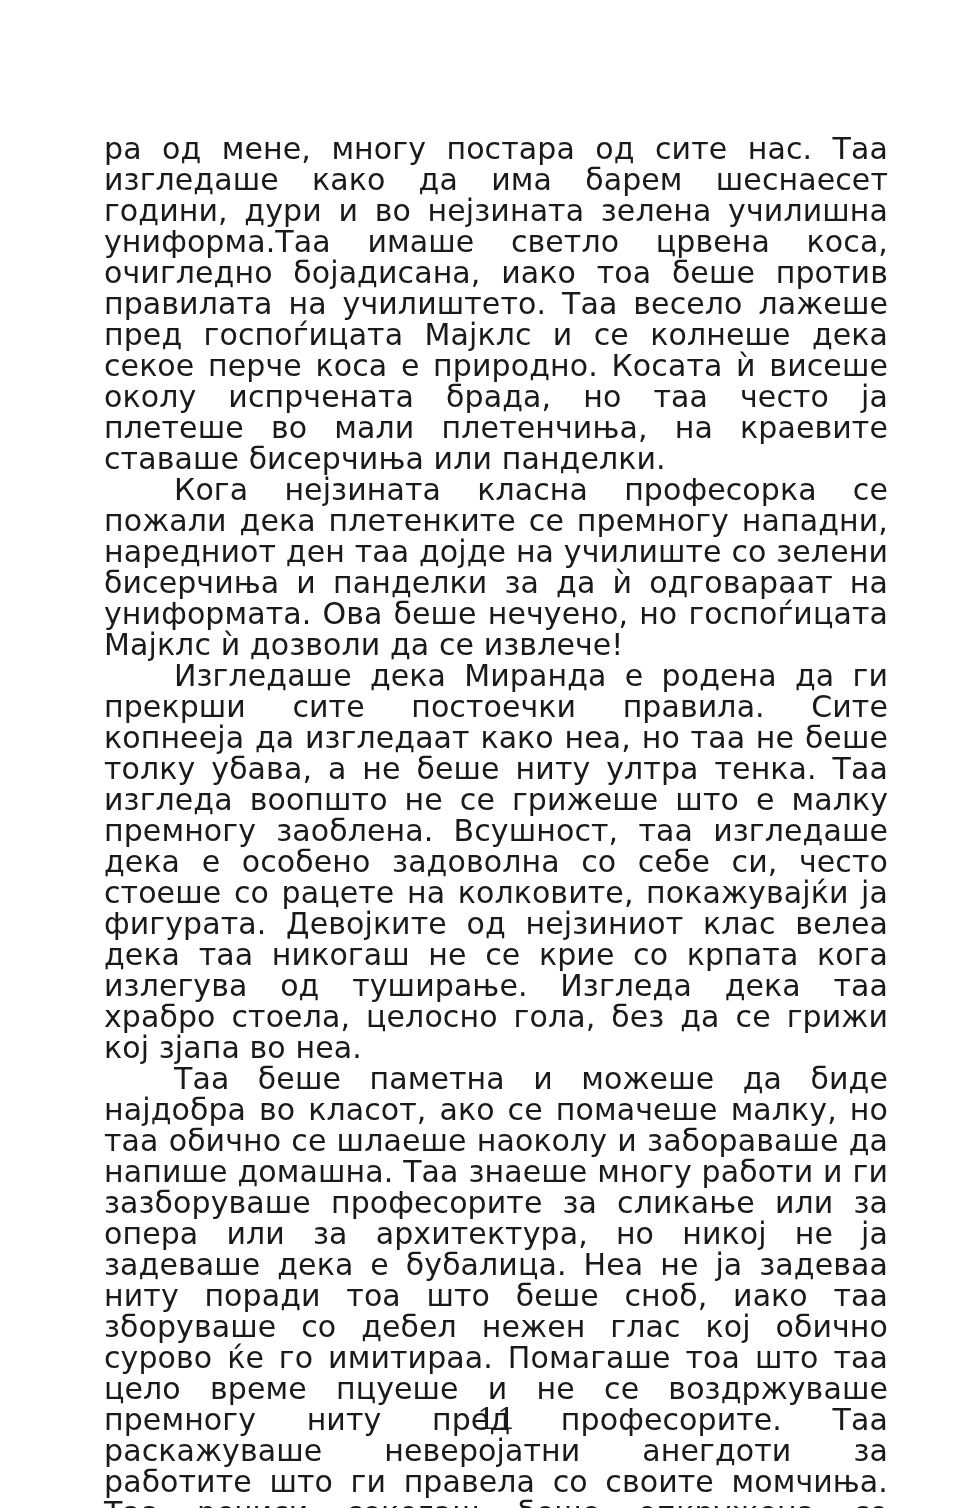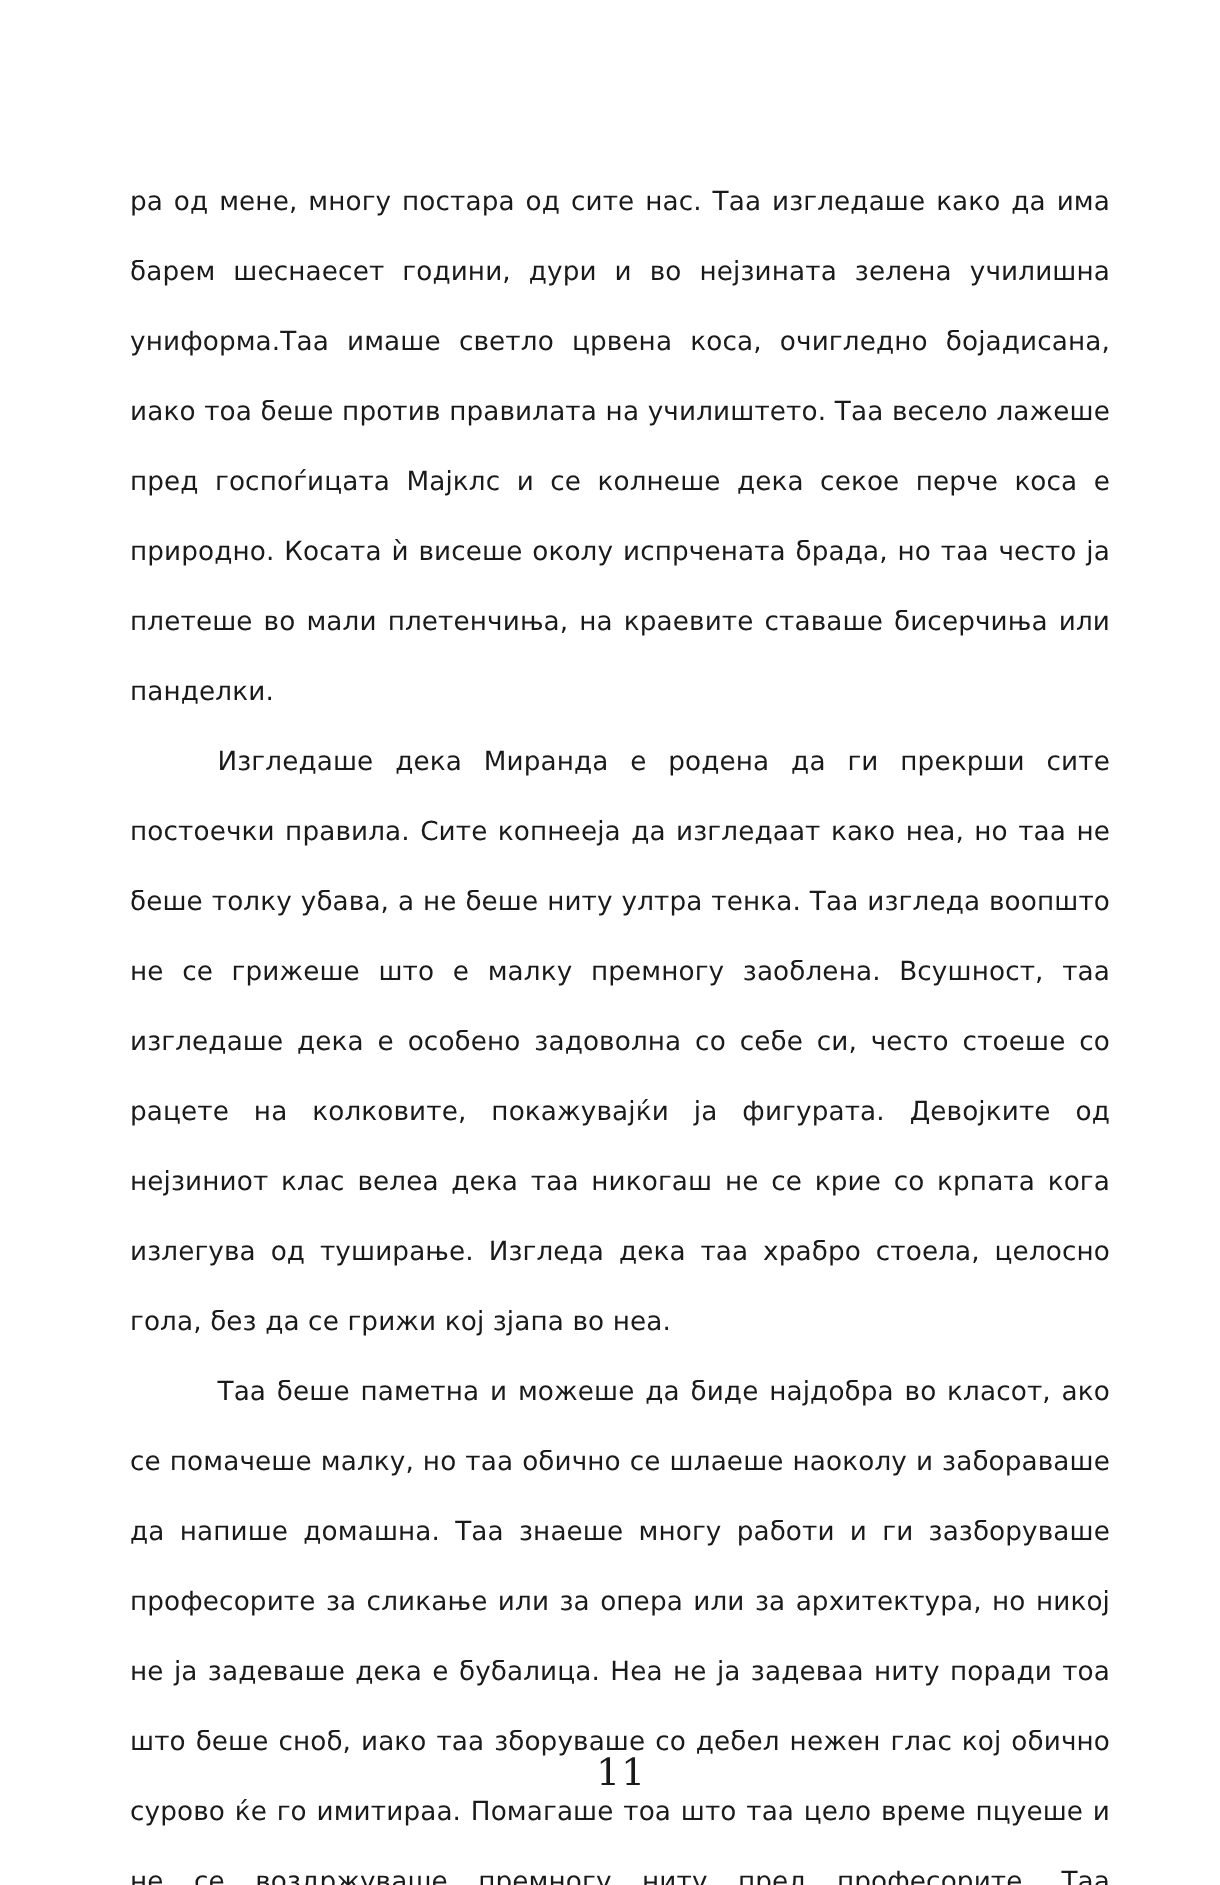--- a/index.html
+++ b/index.html
@@ -26,22 +26,22 @@
     position: absolute;
     left: 104px;
     top: 133px;
     width: 784px;
   }
 
   .para {
     margin: 0;
     padding: 0;
     font-family: "DejaVu Sans", sans-serif;
-    font-size: 21px;
-    line-height: 56px;
+    font-size: 30px;
+    line-height: 31px;
     color: #1a1a1a;
     text-align: justify;
     text-justify: inter-word;
     letter-spacing: 0.1px;
     word-spacing: 0px;
     -webkit-hyphens: none;
     hyphens: none;
   }
 
   .para.indent {
@@ -79,20 +79,21 @@
 </style>
 </head>
 <body>
 
 <div class="page">
 
   <div class="text-block">
 
     <p class="para no-stretch">ра од мене, многу постара од сите нас. Таа изгледаше како да има барем шеснаесет години, дури и во нејзината зелена училишна униформа.Таа имаше светло црвена коса, очигледно бојадисана, иако тоа беше против правилата на училиштето. Таа весело лажеше пред госпоѓицата Мајклс и се колнеше дека секое перче коса е природно. Косата ѝ висеше околу испрчената брада, но таа често ја плетеше во мали плетенчиња, на краевите ставаше бисерчиња или панделки.</p>
 
+    <p class="para indent no-stretch">Кога нејзината класна професорка се пожали дека плетенките се премногу нападни, наредниот ден таа дојде на училиште со зелени бисерчиња и панделки за да ѝ одговараат на униформата. Ова беше нечуено, но госпоѓицата Мајклс ѝ дозволи да се извлече!</p>
 
     <p class="para indent no-stretch"><span>Изгледаше дека Миранда е родена да ги прекрши сите постоечки правила. Сите копнееја да изгледаат како неа, но таа не беше толку </span><span class="ital">убава</span><span>, а не беше ниту ултра тенка. Таа изгледа воопшто не се грижеше што е малку премногу заоблена. Всушност, таа изгледаше дека е особено задоволна со себе си, често стоеше со рацете на колковите, покажувајќи ја фигурата. Девојките од нејзиниот клас велеа дека таа никогаш не се крие со крпата кога излегува од туширање. Изгледа дека таа храбро стоела, целосно гола, без да се грижи кој зјапа во неа.</span></p>
 
     <p class="para indent no-stretch">Таа беше паметна и можеше да биде најдобра во класот, ако се помачеше малку, но таа обично се шлаеше наоколу и забораваше да напише домашна. Таа знаеше многу работи и ги зазборуваше професорите за сликање или за опера или за архитектура, но никој не ја задеваше дека е бубалица. Неа не ја задеваа ниту поради тоа што беше сноб, иако таа зборуваше со дебел нежен глас кој обично сурово ќе го имитираа. Помагаше тоа што таа цело време пцуеше и не се воздржуваше премногу ниту пред професорите. Таа раскажуваше неверојатни анегдоти за работите што ги правела со своите момчиња. Таа речиси секогаш беше опкружена со развреска-</p>
 
   </div>
 
   <div class="page-number">11</div>
 
 </div>

